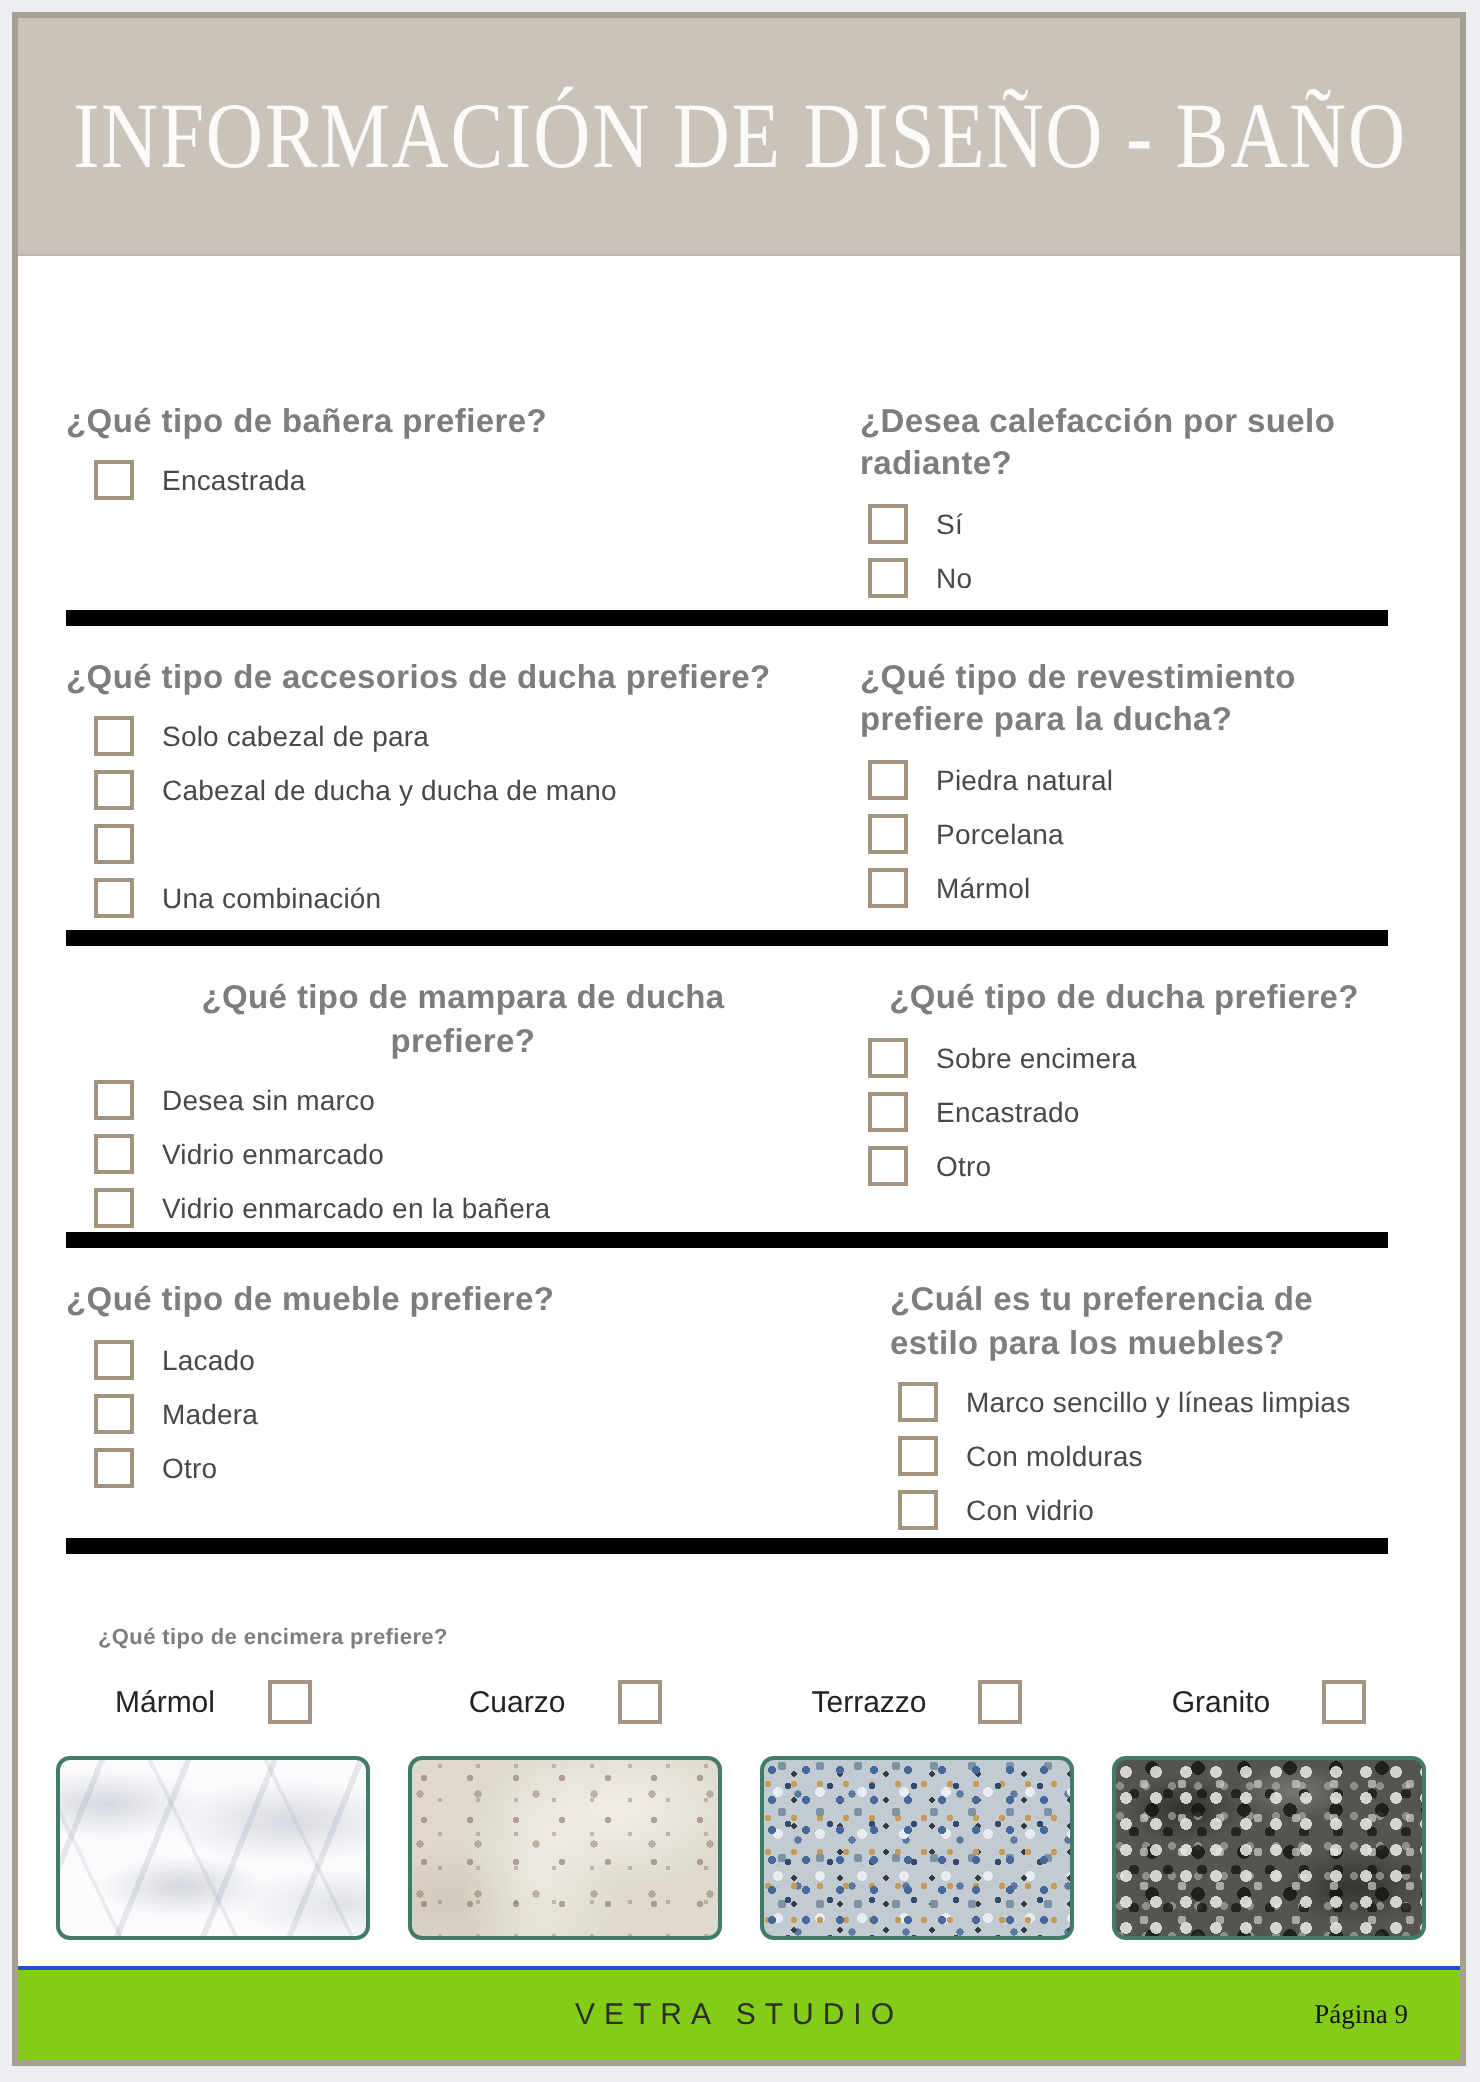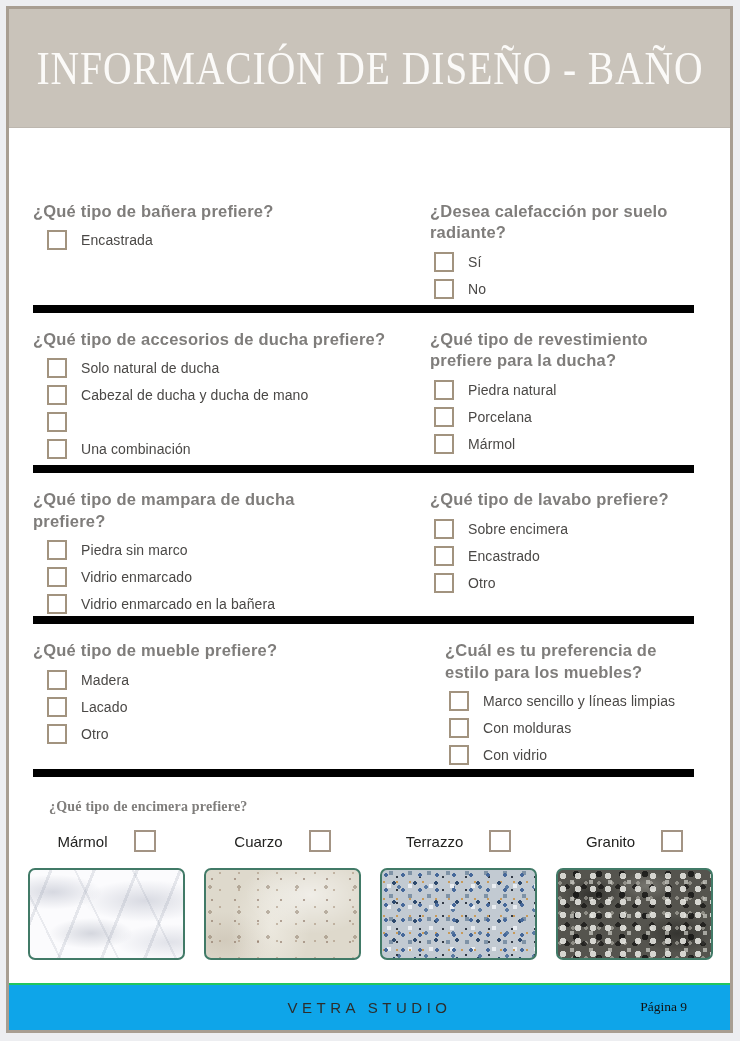--- a/index.html
+++ b/index.html
@@ -33,21 +33,21 @@
     letter-spacing:1px;
   }
   
   .content{margin:0 36px 0 24px;}
   .row{
     display:grid;grid-template-columns:397px 1fr;
     border-bottom:8px solid #000000;
   }
   .row1{margin-top:73px;padding:0 0 6px;}
   .row2{padding:16px 0 6px;}
-  .row3{padding:16px 0 2px;}
+  .row3{padding:16px 0 2px;text-align:center;}
   .row4{padding:16px 0 4px;gap:15px;}
   .q{
     margin:0 0 8px;
     font-size:16.5px;font-weight:700;
     color:#7f7d7b;
     line-height:1.3;
     white-space:pre-line;
     letter-spacing:.2px;
   }
   .opts{padding-left:14px;}
@@ -56,22 +56,22 @@
   .opt:last-child{margin-bottom:0;}
   .cb{
     width:16px;height:16px;flex:0 0 16px;
     border:2px solid #a2937f;
     background:#fff;
     box-sizing:content-box;
   }
   .opt span.lbl{font-size:14px;color:#4a4846;letter-spacing:.1px;}
   
   .enc-q{
-    margin:22px 0 0 40px;
-    font-size:14px;font-weight:700;color:#7f7d7b;letter-spacing:.2px;font-family:Liberation Serif, serif;
+    margin:36px 0 0 40px;
+    font-size:11px;font-weight:700;color:#7f7d7b;letter-spacing:.2px;
   }
   .materials{
     margin:15px 0 0 19px;
     display:grid;grid-template-columns:repeat(4,157px);gap:19px;
   }
   .mat{display:flex;align-items:center;justify-content:center;gap:26px;}
   .mat .mlbl{font-size:15px;color:#222220;}
   .mat .cb{width:18px;height:18px;flex:0 0 18px;border-color:#a39484;}
   .swatches{
     margin:16px 0 0 19px;
@@ -123,30 +123,30 @@
       radial-gradient(circle 3.4px at 18px 4px, rgba(14,14,13,.75) 98%, transparent),
       radial-gradient(circle 2px at 2px 13px, rgba(182,180,172,.6) 98%, transparent),
       radial-gradient(ellipse 42px 24px at 22% 28%, rgba(18,18,16,.5), transparent 70%),
       radial-gradient(ellipse 52px 28px at 78% 72%, rgba(14,14,13,.45), transparent 70%),
       radial-gradient(ellipse 38px 20px at 58% 18%, rgba(222,222,215,.25), transparent 70%);
     background-size:15px 13px,19px 17px,17px 19px,23px 21px,13px 15px,auto,auto,auto;
   }
   
   .footer{
     margin-top:auto;
-    border-top:2px solid #22c55e;
+    border-top:2px solid #1d4ed8;
     height:45px;flex:0 0 45px;
     display:flex;align-items:center;justify-content:center;
-    position:relative;background:#0ea5e9;
+    position:relative;background:#84cc16;
   }
   .brand{
     font-size:15px;color:#2d2d2b;letter-spacing:4.5px;
   }
   .pagenum{
-    position:absolute;right:43px;top:50%;transform:translateY(-54%);
+    position:absolute;right:26px;top:50%;transform:translateY(-54%);
     font-family:"Liberation Serif",serif;
     font-size:13.5px;color:#121212;
   }
 </style>
 </head>
 <body>
 
 <div class="page">
 
   <div class="banner">
@@ -180,21 +180,21 @@
         </div>
       </section>
     </div>
 
     <div class="row row2">
       <section class="col-l">
         <p class="q">¿Qué tipo de accesorios de ducha prefiere?</p>
         <div class="opts">
           <div class="opt">
             <span class="cb"></span>
-            <span class="lbl">Solo natural de ducha</span>
+            <span class="lbl">Solo cabezal de para</span>
           </div>
           <div class="opt">
             <span class="cb"></span>
             <span class="lbl">Cabezal de ducha y ducha de mano</span>
           </div>
           <div class="opt">
             <span class="cb"></span>
           </div>
           <div class="opt">
             <span class="cb"></span>
@@ -222,34 +222,34 @@
       </section>
     </div>
 
     <div class="row row3">
       <section class="col-l">
         <p class="q">¿Qué tipo de mampara de ducha
 prefiere?</p>
         <div class="opts">
           <div class="opt">
             <span class="cb"></span>
-            <span class="lbl">Piedra sin marco</span>
+            <span class="lbl">Desea sin marco</span>
           </div>
           <div class="opt">
             <span class="cb"></span>
             <span class="lbl">Vidrio enmarcado</span>
           </div>
           <div class="opt">
             <span class="cb"></span>
             <span class="lbl">Vidrio enmarcado en la bañera</span>
           </div>
         </div>
       </section>
       <section class="col-r">
-        <p class="q">¿Qué tipo de lavabo prefiere?</p>
+        <p class="q">¿Qué tipo de ducha prefiere?</p>
         <div class="opts">
           <div class="opt">
             <span class="cb"></span>
             <span class="lbl">Sobre encimera</span>
           </div>
           <div class="opt">
             <span class="cb"></span>
             <span class="lbl">Encastrado</span>
           </div>
           <div class="opt">
@@ -259,25 +259,25 @@
         </div>
       </section>
     </div>
 
     <div class="row row4">
       <section class="col-l">
         <p class="q">¿Qué tipo de mueble prefiere?</p>
         <div class="opts">
           <div class="opt">
             <span class="cb"></span>
+            <span class="lbl">Lacado</span>
+          </div>
+          <div class="opt">
+            <span class="cb"></span>
             <span class="lbl">Madera</span>
-          </div>
-          <div class="opt">
-            <span class="cb"></span>
-            <span class="lbl">Lacado</span>
           </div>
           <div class="opt">
             <span class="cb"></span>
             <span class="lbl">Otro</span>
           </div>
         </div>
       </section>
       <section class="col-r">
         <p class="q">¿Cuál es tu preferencia de
 estilo para los muebles?</p>

